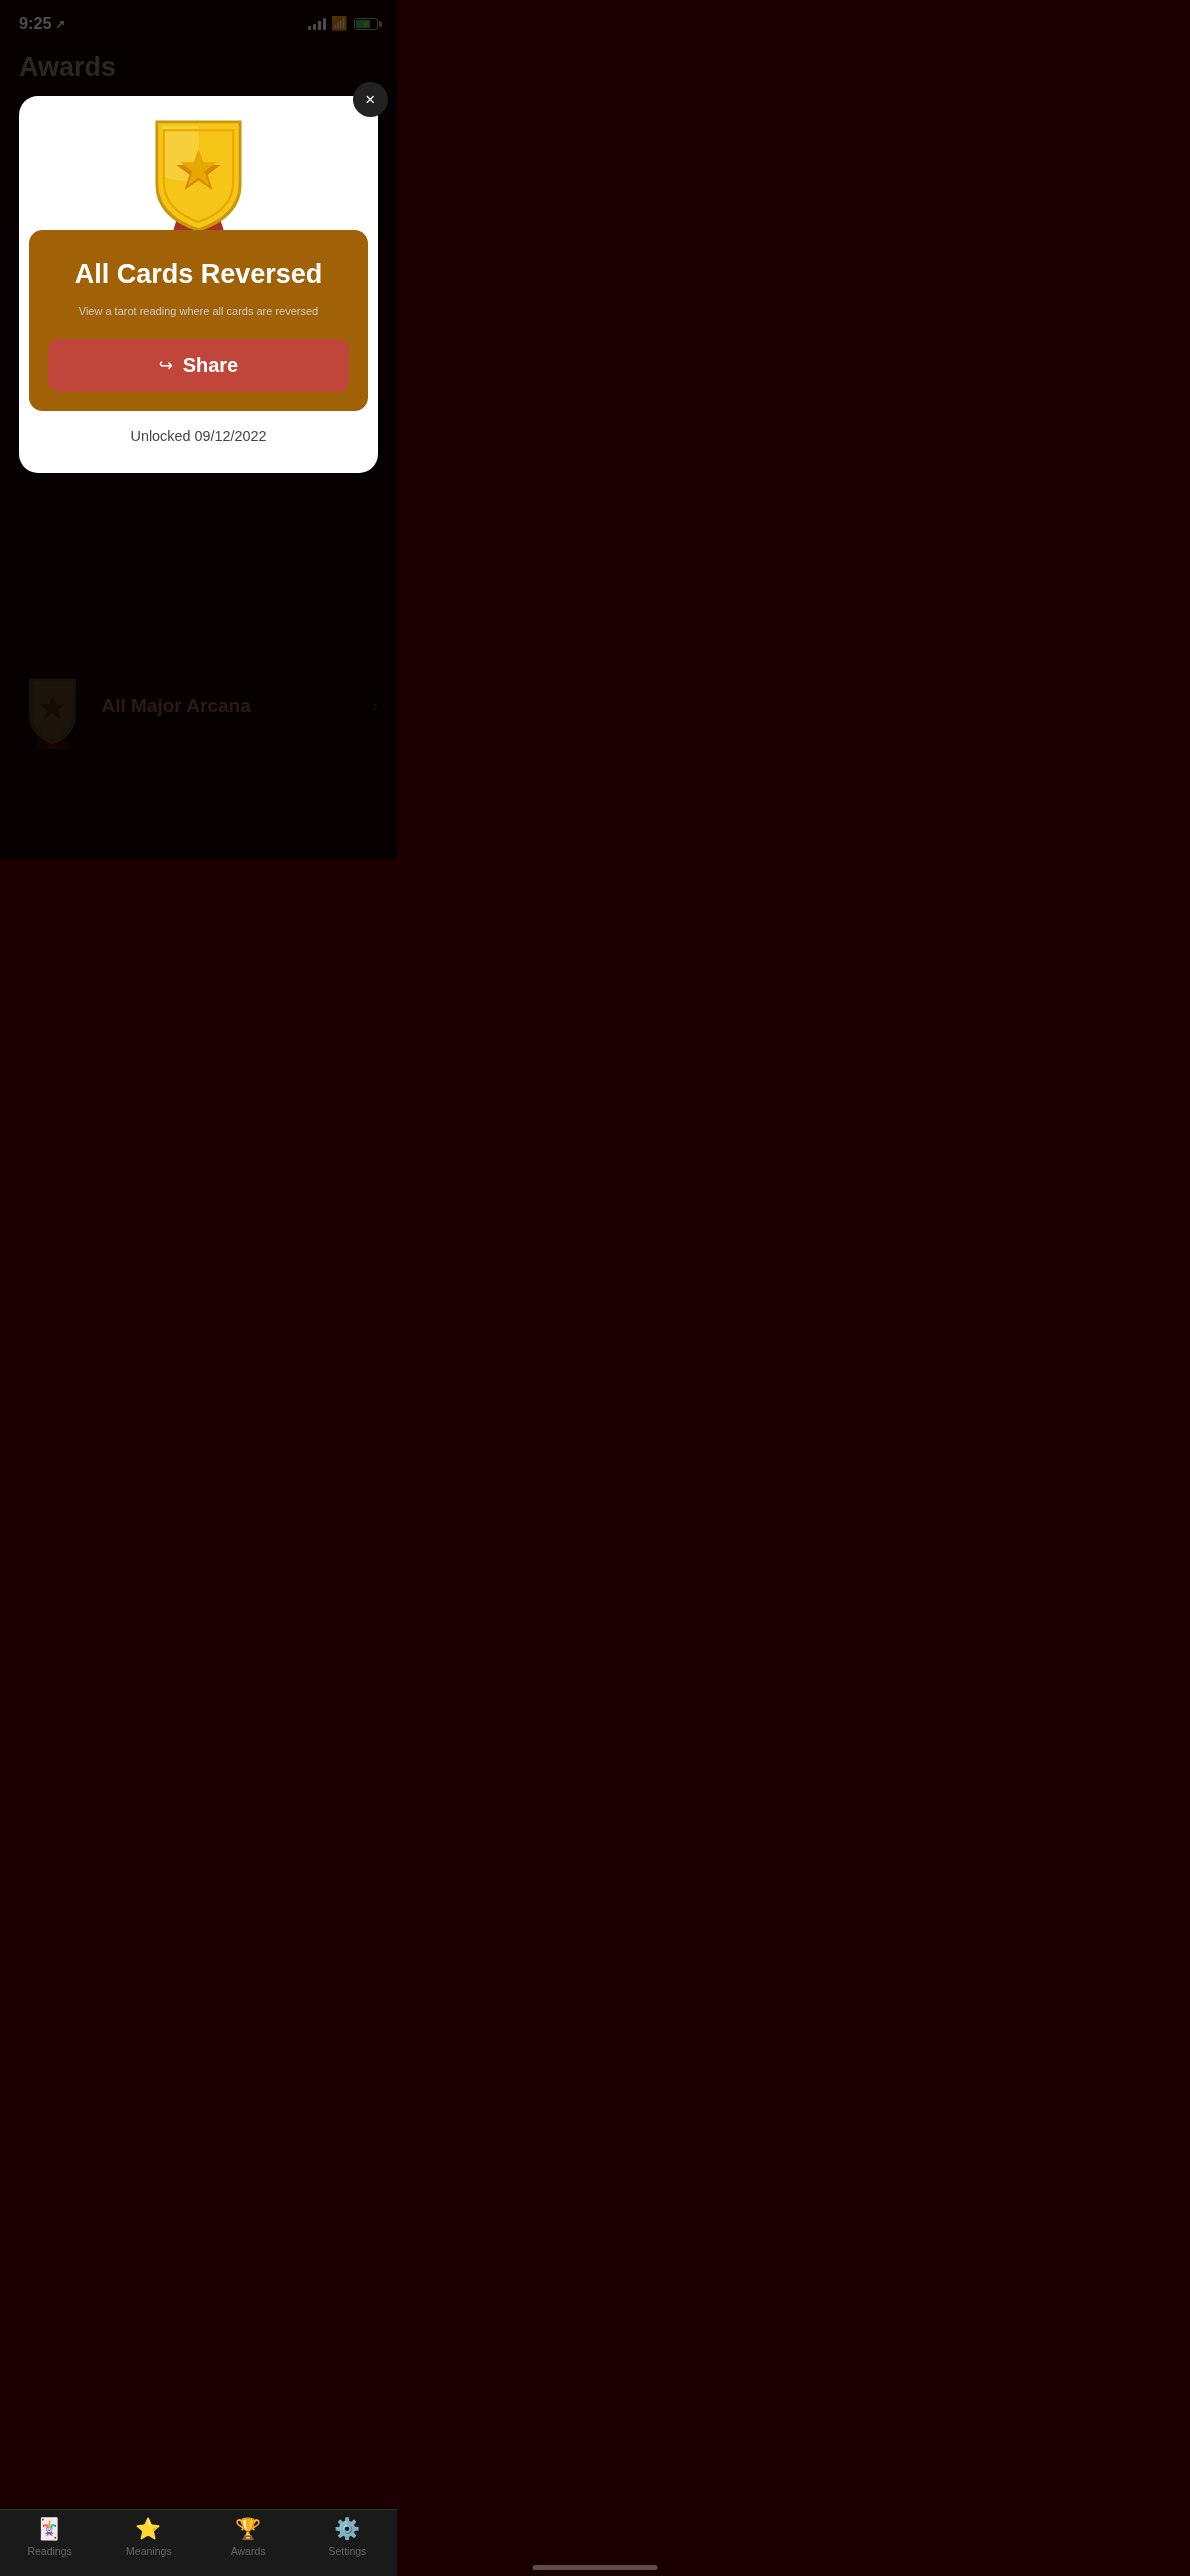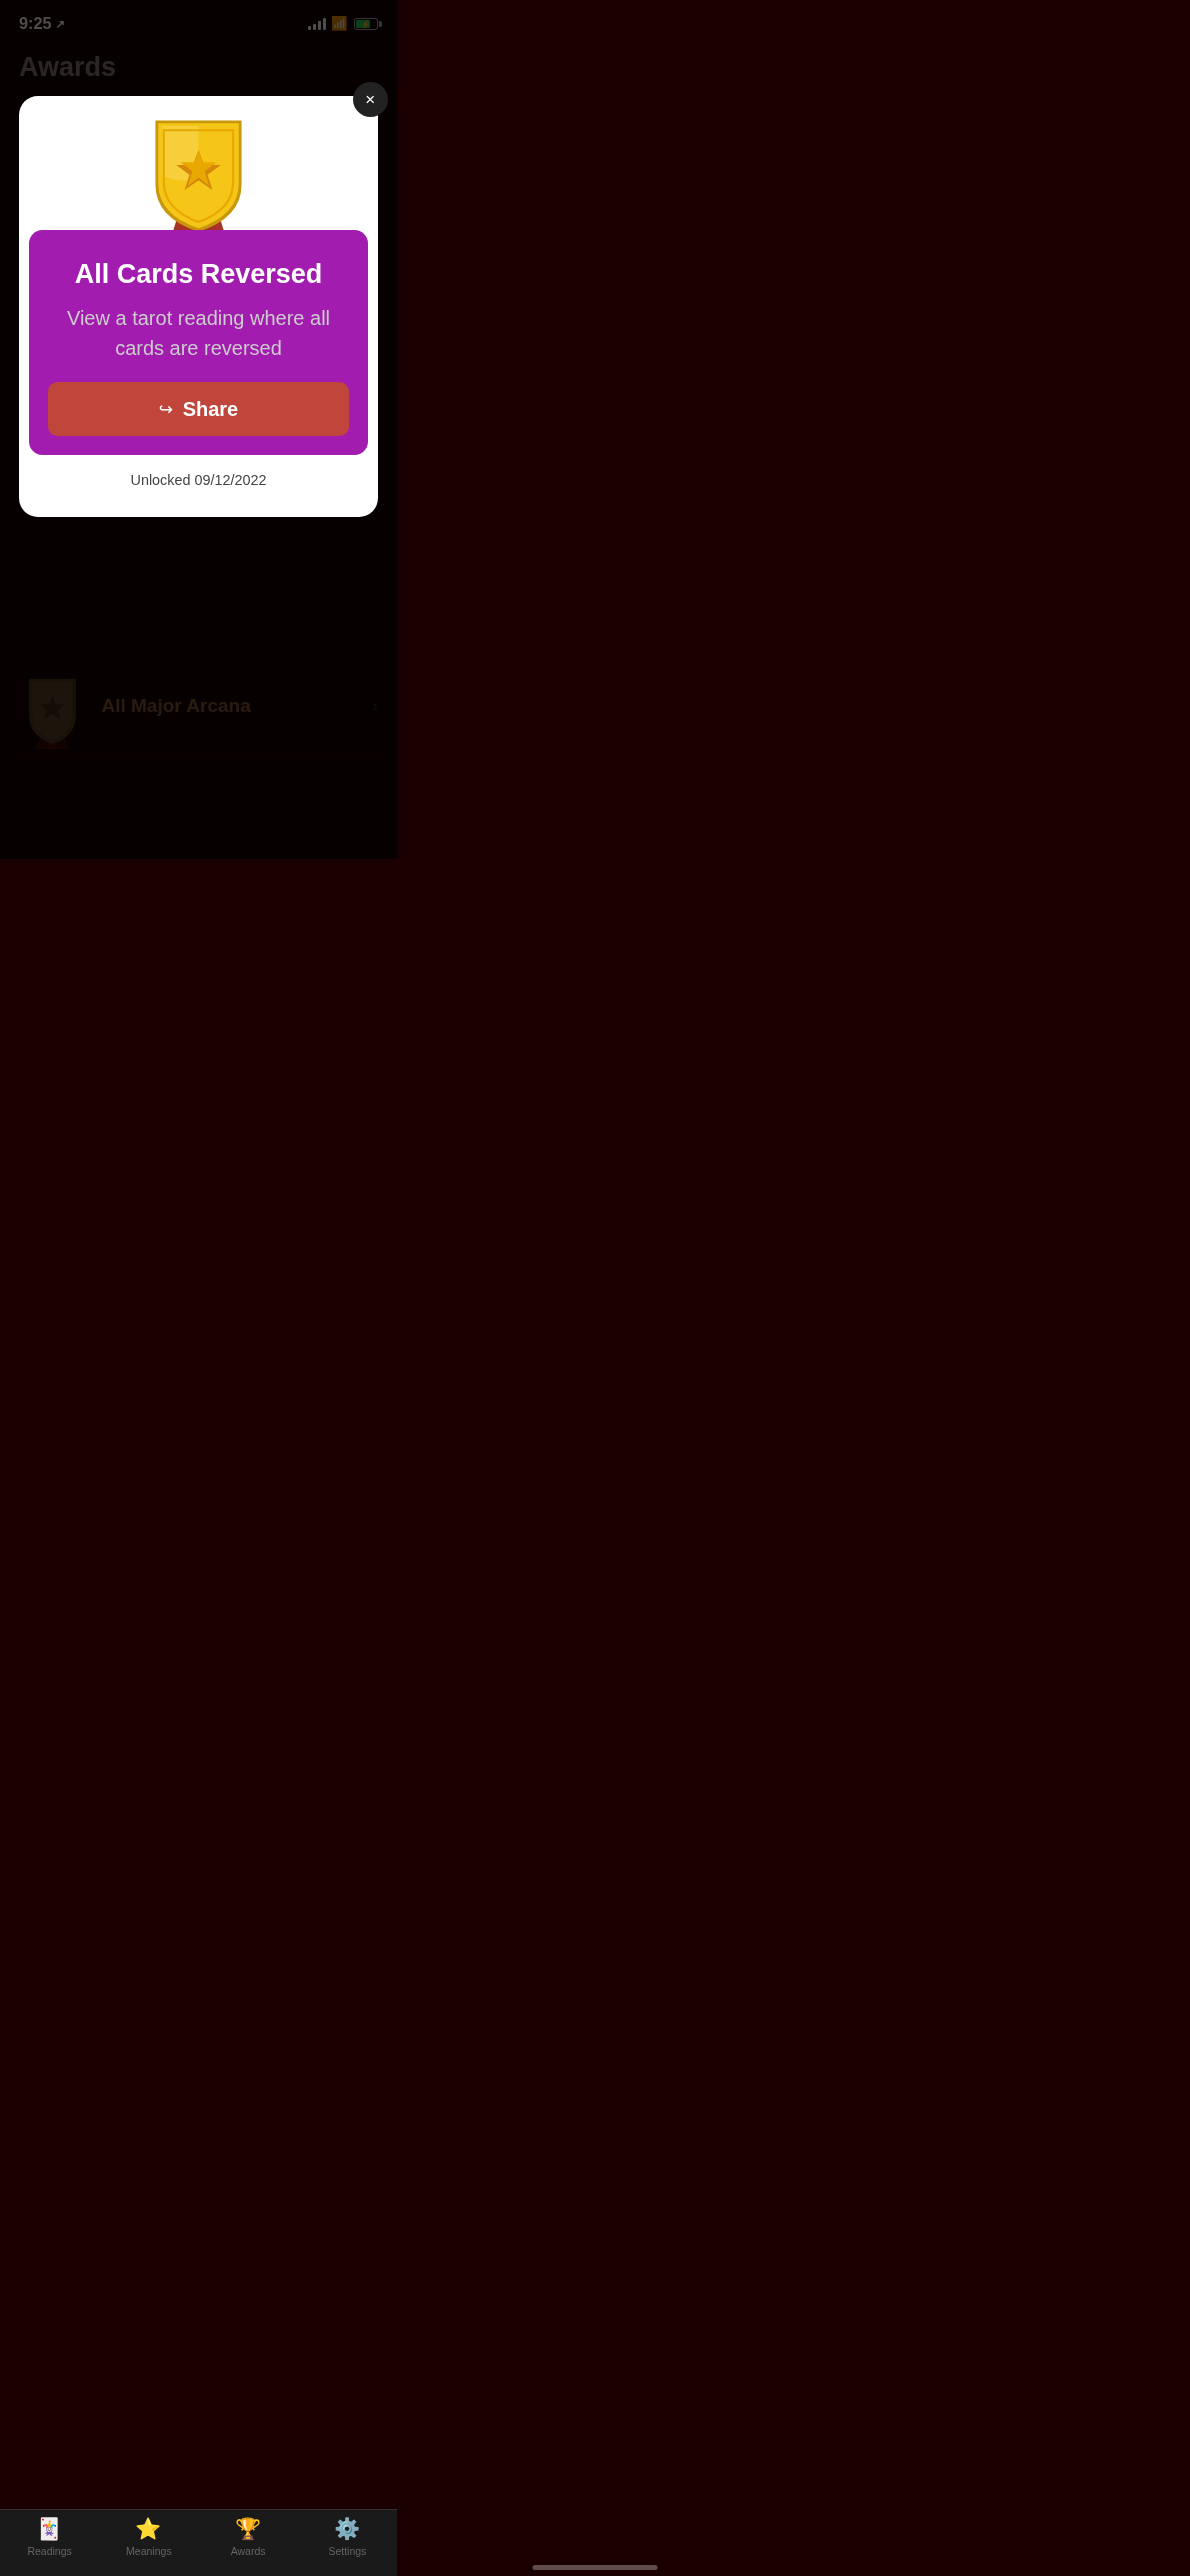--- a/index.html
+++ b/index.html
@@ -119,40 +119,40 @@
       margin-bottom: -9.6px;
     }
 
     .badge-svg {
       width: 125px;
       height: 125px;
     }
 
     
     .modal-card {
-      background: #a21caf;
+      background: #a16207;
       border-radius: 13.4px;
       margin: 0 9.6px;
       padding: 19px 19px 19px;
       position: relative;
       overflow: hidden;
     }
 
     .modal-title {
       color: white;
       font-size: 27px;
       font-weight: 800;
       text-align: center;
       margin-bottom: 13.4px;
       margin-top: 9.6px;
     }
 
     .modal-desc {
       color: #ccc;
-      font-size: 20px;
+      font-size: 11px;
       text-align: center;
       line-height: 1.5;
       margin-bottom: 19px;
     }
 
     .share-button {
       background: #c0453a;
       border: none;
       border-radius: 9.6px;
       width: 100%;

